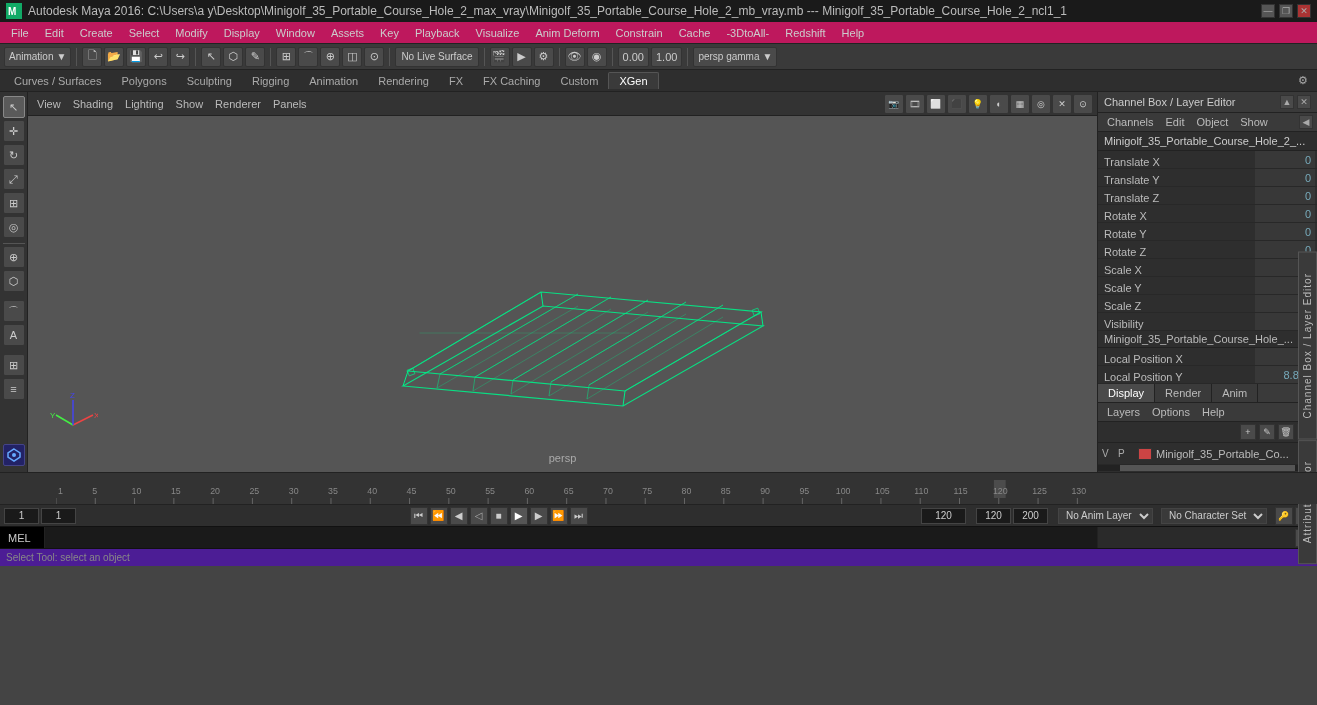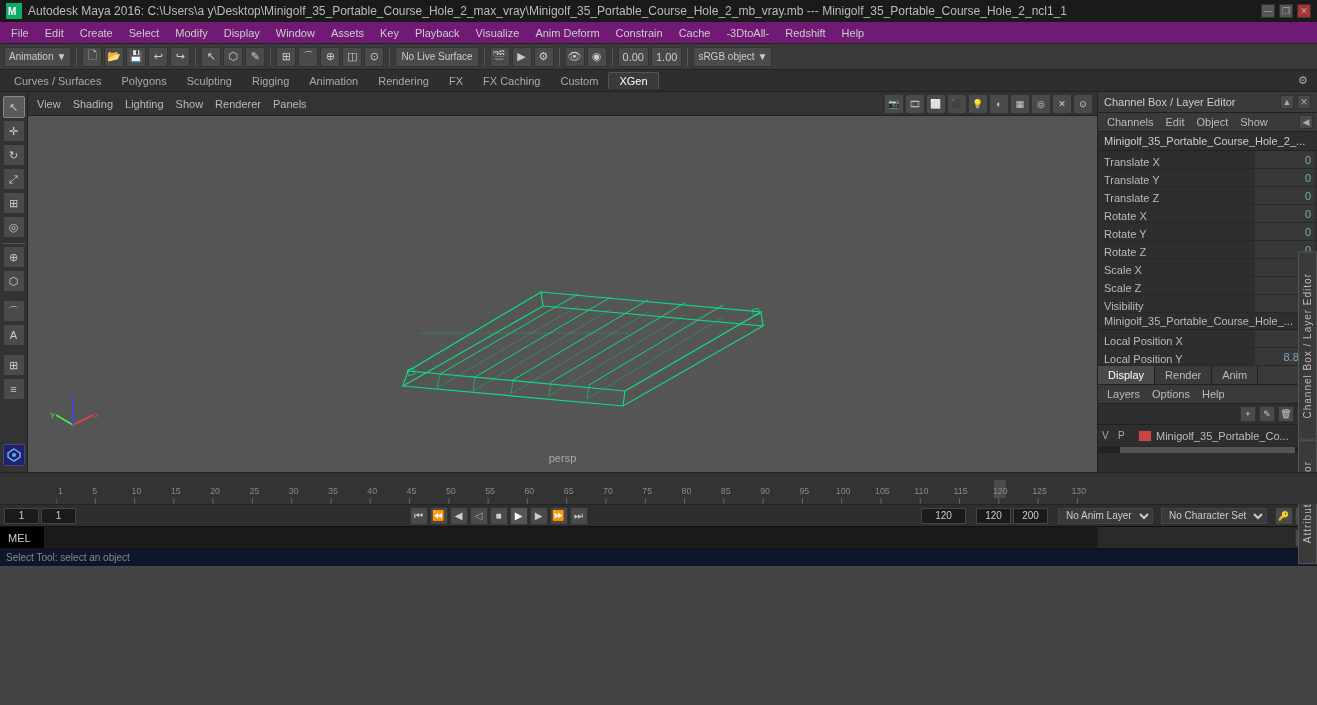--- a/index.html
+++ b/index.html
@@ -42,21 +42,21 @@
       cursor: pointer;
       display: flex;
       align-items: center;
       justify-content: center;
       font-size: 9px;
       color: #aaa;
     }
 
     
     #menu-bar {
-      background: #701a75;
+      background: #be185d;
       height: 22px;
       display: flex;
       align-items: center;
       padding: 0 4px;
       gap: 2px;
       border-bottom: 1px solid #222;
     }
     .menu-item {
       padding: 2px 7px;
       cursor: pointer;
@@ -505,21 +505,21 @@
       border-left: 1px solid #222;
       height: 100%;
       display: flex;
       align-items: center;
       justify-content: flex-end;
       padding-right: 4px;
     }
 
     
     #status-bar {
-      background: #0f172a;
+      background: #4c1d95;
       height: 18px;
       display: flex;
       align-items: center;
       padding: 0 6px;
       border-top: 1px solid #111;
       font-size: 10px;
       color: #888;
     }
 
     .right-side-tabs {
@@ -618,21 +618,21 @@
   <div class="icon-btn">⚙</div>
   <div class="separator-v"></div>
   <div class="icon-btn">👁</div>
   <div class="icon-btn">◉</div>
   <div class="separator-v"></div>
 
   <div class="icon-btn" style="width:auto; padding:0 4px;">0.00</div>
   <div class="icon-btn" style="width:auto; padding:0 4px;">1.00</div>
   <div class="separator-v"></div>
   <div class="toolbar-dropdown">
-    <span>sRGB object</span>
+    <span>persp gamma</span>
     <span>▼</span>
   </div>
 </div>
 
 <div id="tab-bar">
   <div class="tab">Curves / Surfaces</div>
   <div class="tab">Polygons</div>
   <div class="tab">Sculpting</div>
   <div class="tab">Rigging</div>
   <div class="tab">Animation</div>
@@ -792,20 +792,24 @@
       <div class="channel-row">
         <span class="channel-name">Rotate Y</span>
         <span class="channel-val">0</span>
       </div>
       <div class="channel-row">
         <span class="channel-name">Rotate Z</span>
         <span class="channel-val">0</span>
       </div>
       <div class="channel-row">
         <span class="channel-name">Scale X</span>
+        <span class="channel-val">1</span>
+      </div>
+      <div class="channel-row">
+        <span class="channel-name">Scale Y</span>
         <span class="channel-val">1</span>
       </div>
       <div class="channel-row">
         <span class="channel-name">Scale Z</span>
         <span class="channel-val">1</span>
       </div>
       <div class="channel-row">
         <span class="channel-name">Visibility</span>
         <span class="channel-val">on</span>
       </div>

